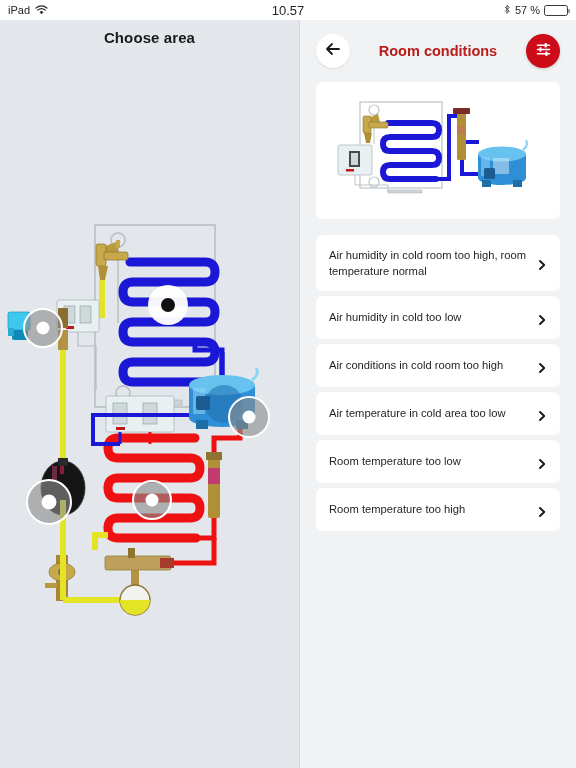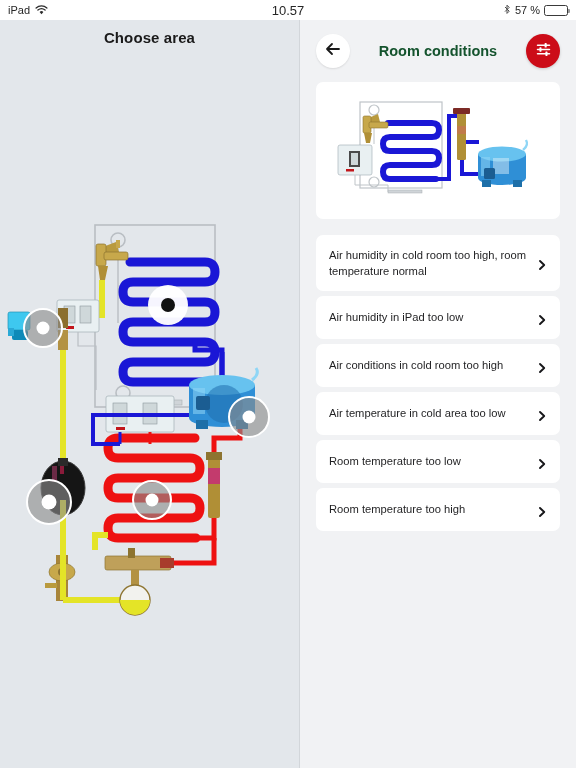--- a/index.html
+++ b/index.html
@@ -59,21 +59,21 @@
   .rp-header {
     height: 62px; display: flex; align-items: center; padding: 0 16px; position: relative;
   }
   .back-btn {
     width: 34px; height: 34px; border-radius: 50%; background: #ffffff;
     display: flex; align-items: center; justify-content: center;
     box-shadow: 0 1px 2px rgba(0,0,0,.10);
     cursor: pointer; flex: 0 0 auto;
   }
   .rp-title {
-    flex: 1; text-align: center; font-size: 14.5px; font-weight: bold; color: #14532d;
+    flex: 1; text-align: center; font-size: 14.5px; font-weight: bold; color: #b91c1c;
     margin: 0 4px;
   }
   .filter-btn {
     width: 34px; height: 34px; border-radius: 50%;
     display: flex; align-items: center; justify-content: center;
     cursor: pointer; flex: 0 0 auto;
     box-shadow: 0 1px 3px rgba(0,0,0,.18);
   }
 
   
@@ -384,21 +384,21 @@
         <div class="list-card two-line">
           <div class="list-label">Air humidity in cold room too high, room temperature normal</div>
           <span class="chev">
             <svg width="12" height="12" viewBox="0 0 12 12">
                 <path d="M4 2l4.2 4L4 10" fill="none" stroke="#17171a" stroke-width="1.9" stroke-linecap="round" stroke-linejoin="round"></path>
               </svg>
           </span>
         </div>
 
         <div class="list-card">
-          <div class="list-label">Air humidity in iPad too low</div>
+          <div class="list-label">Air humidity in cold too low</div>
           <span class="chev">
             <svg width="12" height="12" viewBox="0 0 12 12">
                 <path d="M4 2l4.2 4L4 10" fill="none" stroke="#17171a" stroke-width="1.9" stroke-linecap="round" stroke-linejoin="round"></path>
               </svg>
           </span>
         </div>
 
         <div class="list-card">
           <div class="list-label">Air conditions in cold room too high</div>
           <span class="chev">

